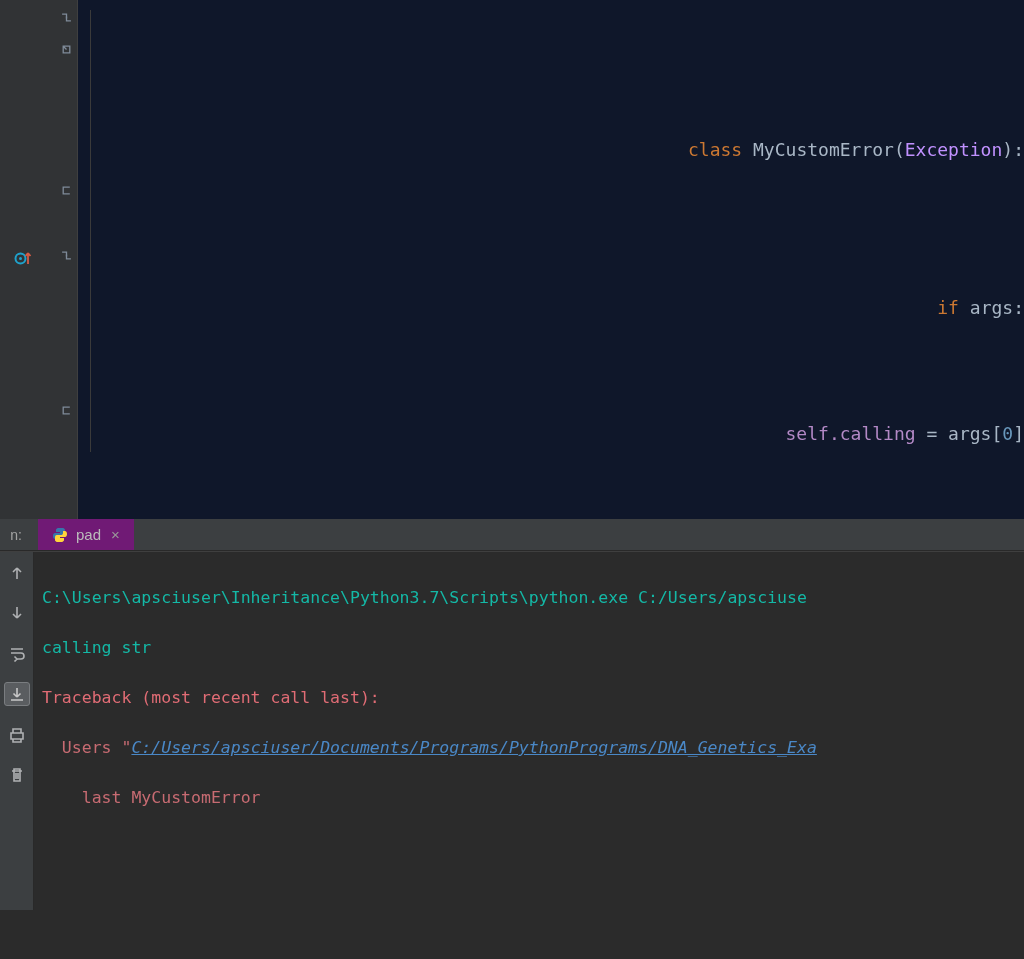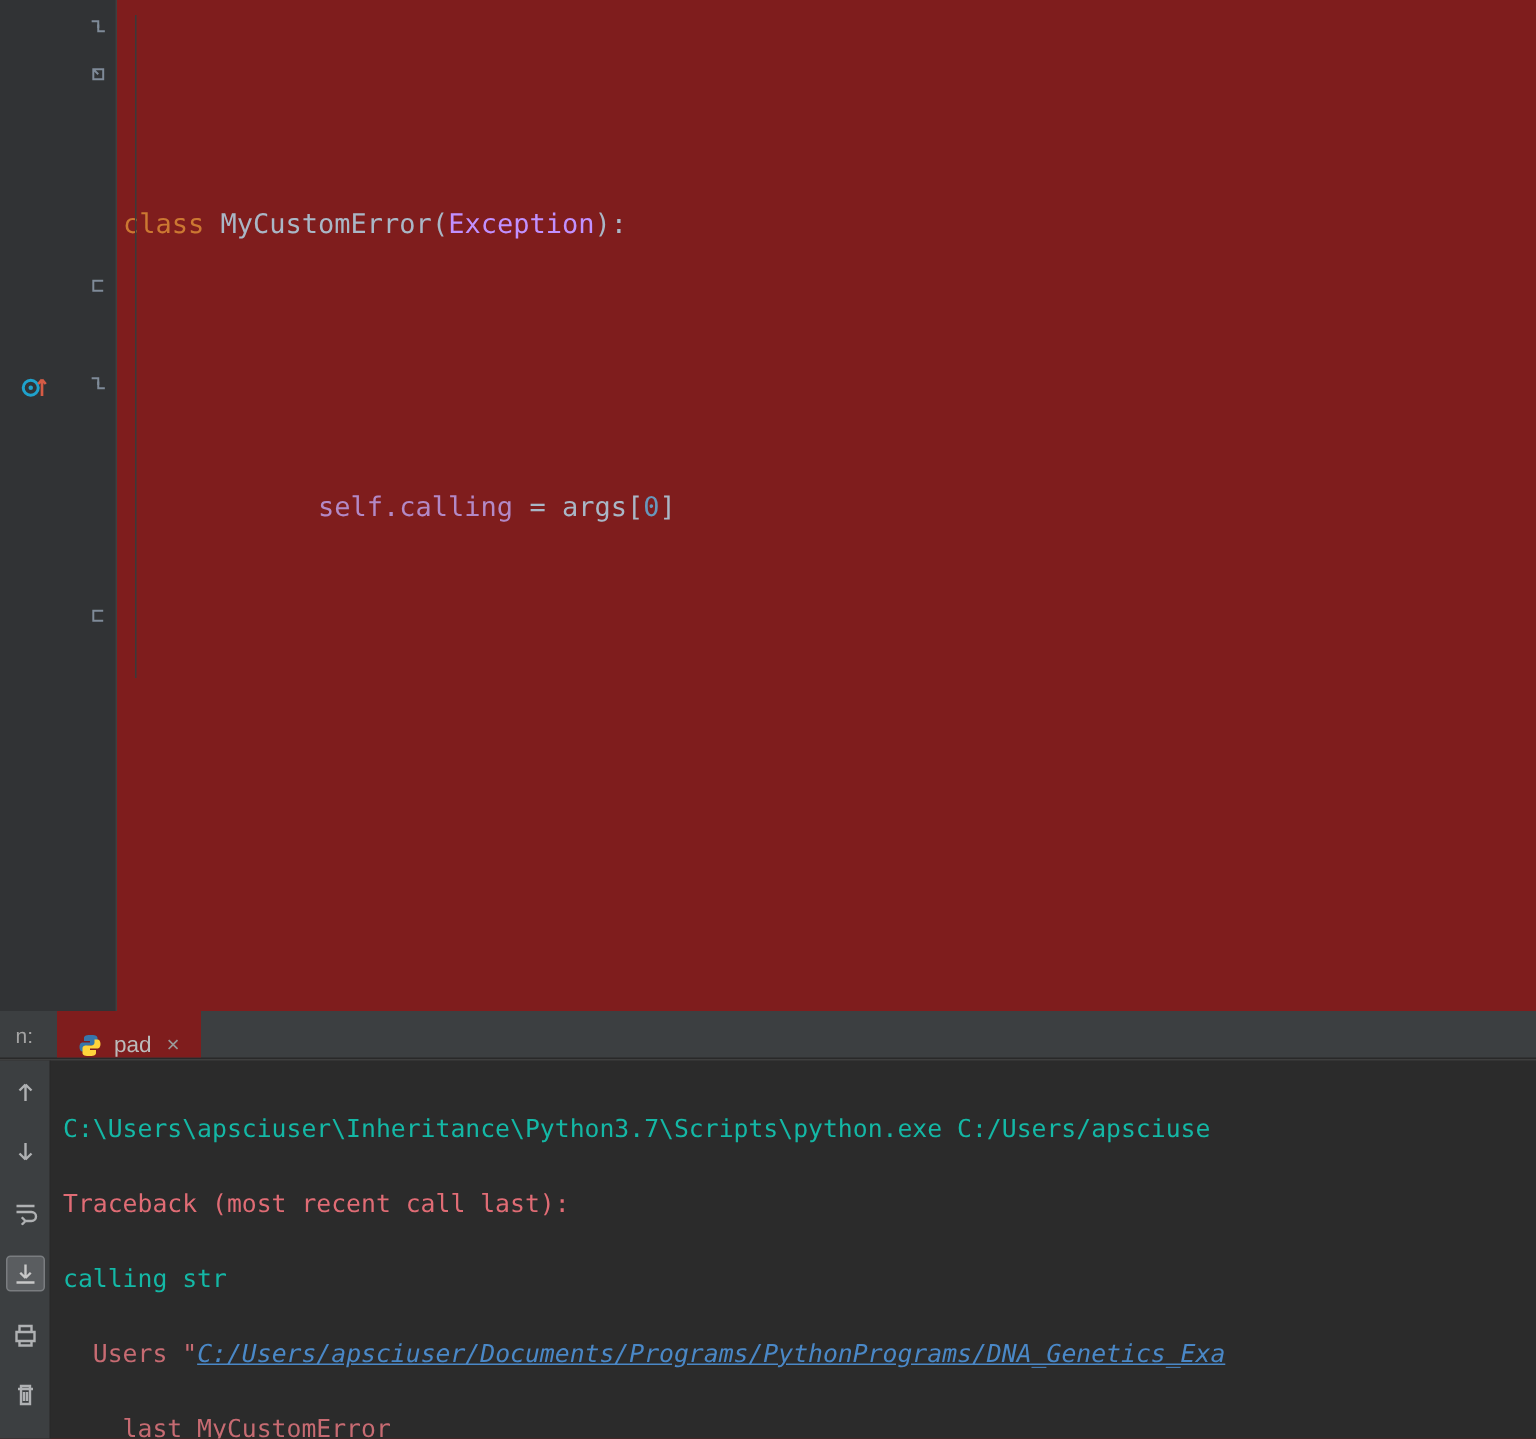--- a/index.html
+++ b/index.html
@@ -10,22 +10,23 @@
     color: #a9b7c6;
     width: 1024px;
     height: 959px;
     overflow: hidden;
     display: flex;
     flex-direction: column;
   }
   .editor-area {
     flex: 0 0 auto;
     display: flex;
-    height: 674px;
-    background: #7f1d1d;
+    height: 519px;
+    background: #0f172a;
+    text-align: right;
   }
   .gutter {
     width: 78px;
     background: #313335;
     border-right: 1px solid #3f3f3f;
     position: relative;
   }
   .gutter-col {
     position: absolute;
     inset: 0;
@@ -88,24 +89,24 @@
   }
   .run-label-left {
     width: 24px;
     text-align: right;
     color: #a3a3a3;
     padding-right: 2px;
     font-family: sans-serif;
     font-size: 14px;
   }
   .run-tab {
-    background: #7f1d1d;
+    background: #701a75;
     height: 100%;
     display: flex;
-    align-items: flex-end;
+    align-items: center;
     padding: 0 14px;
     font-family: sans-serif;
     color: #bbbbbb;
   }
   .run-tab .py-icon {
     width: 16px; height: 16px; margin-right: 8px;
     display:inline-block;
   }
   .run-tab .close-tab {
     margin-left: 10px;
@@ -200,20 +201,21 @@
       </div>
     </div>
   </div>
 
   <div class="code-content">
     <div class="indent-guide guide1"></div>
     
     <div class="code-line"><span class="kw">class </span><span class="cls-name">MyCustomError</span><span class="punct">(</span><span class="builtin">Exception</span><span class="punct">):</span></div>
     
     
+    <div class="code-line"><span class="kw">        if </span><span class="punct">args</span><span class="punct">:</span></div>
     
     <div class="code-line"><span class="self">            self</span><span class="attr">.calling </span><span class="punct">= </span><span class="punct">args</span><span class="punct">[</span><span class="num">0</span><span class="punct">]</span></div>
     
     
     
     
     
     
     
     
@@ -283,21 +285,21 @@
       </div>
       <div class="tool-btn">
         <svg viewBox="0 0 18 18">
             <path d="M4 5 H14 M6 5 V3 H12 V5 M6 5 V15 H12 V5 M8 7 V13 M10 7 V13"></path>
           </svg>
       </div>
     </div>
 
     <div class="console">
 <div><span class="con-info">C:\Users\apsciuser\Inheritance\Python3.7\Scripts\python.exe C:/Users/apsciuse</span></div>
+<div><span class="con-info">calling str</span></div>
 <div><span class="con-err">Traceback (most recent call last):</span></div>
-<div><span class="con-info">calling str</span></div>
 <div><span class="con-file-kw">  Users </span><span class="con-file-kw">"</span><span class="con-link">C:/Users/apsciuser/Documents/Programs/PythonPrograms/DNA_Genetics_Exa</span></div>
 <div><span class="con-err-light">    last MyCustomError</span></div>
 <div><span></span></div>
 
     </div>
   </div>
 </div>
 
 </body></html>

